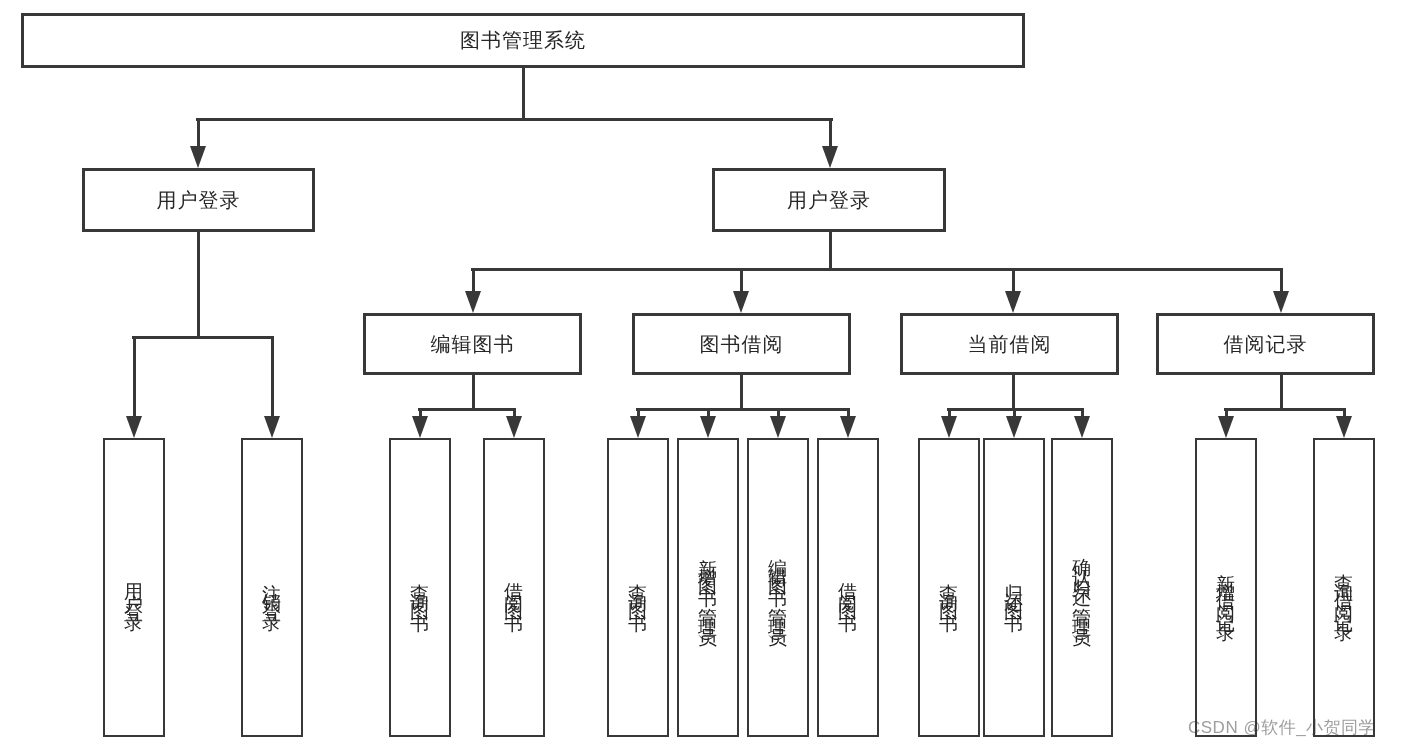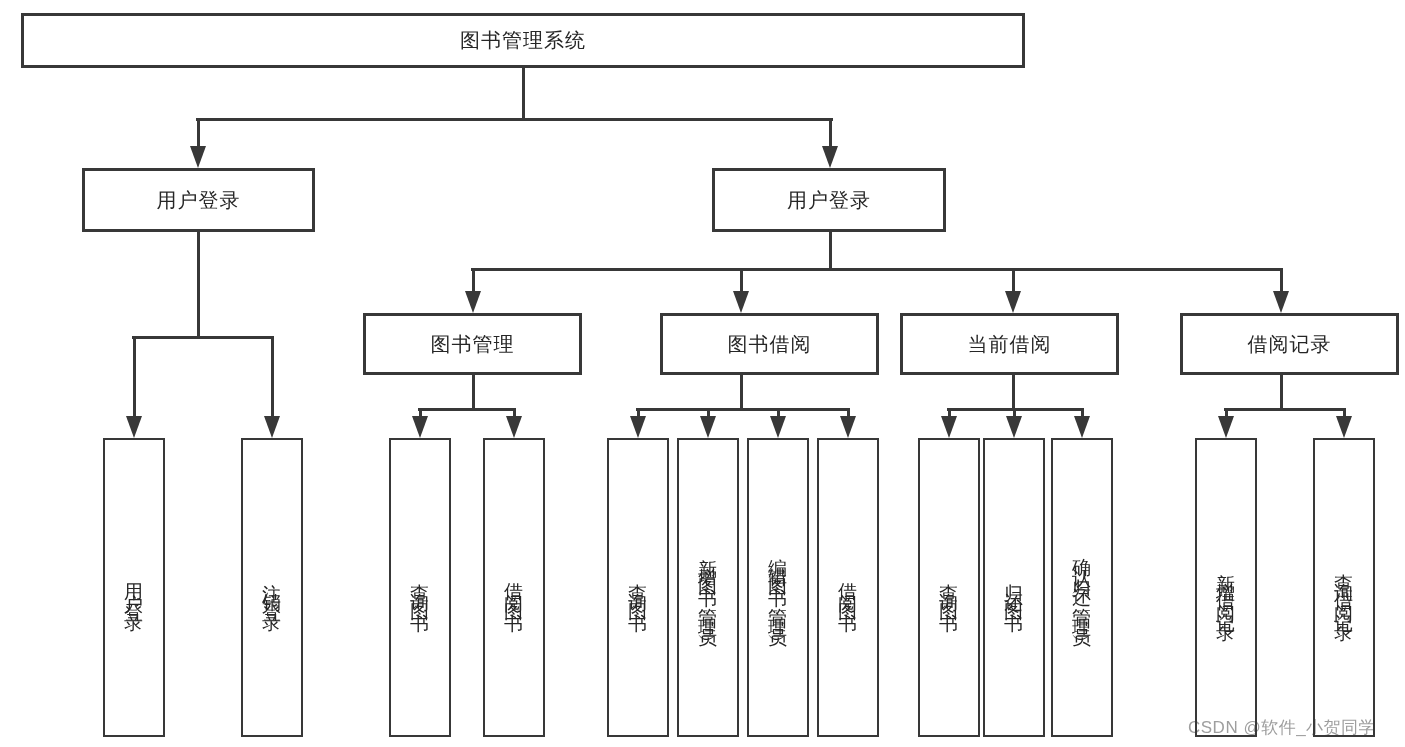--- a/index.html
+++ b/index.html
@@ -61,29 +61,29 @@
 </div>
 
 <div class="box l1" style="left:82px;width:233px">
   <span>用户登录</span>
 </div>
 <div class="box l1" style="left:712px;width:234px">
   <span>用户登录</span>
 </div>
 
 <div class="box l2" style="left:363px">
-  <span>图书管理</span>
+  <span>编辑图书</span>
 </div>
-<div class="box l2" style="left:660px">
+<div class="box l2" style="left:632px">
   <span>图书借阅</span>
 </div>
 <div class="box l2" style="left:900px">
   <span>当前借阅</span>
 </div>
-<div class="box l2" style="left:1180px">
+<div class="box l2" style="left:1156px">
   <span>借阅记录</span>
 </div>
 
 <div class="box leaf" style="left:103px">
   <span>用户登录</span>
 </div>
 <div class="box leaf" style="left:241px">
   <span>注销登录</span>
 </div>
 

